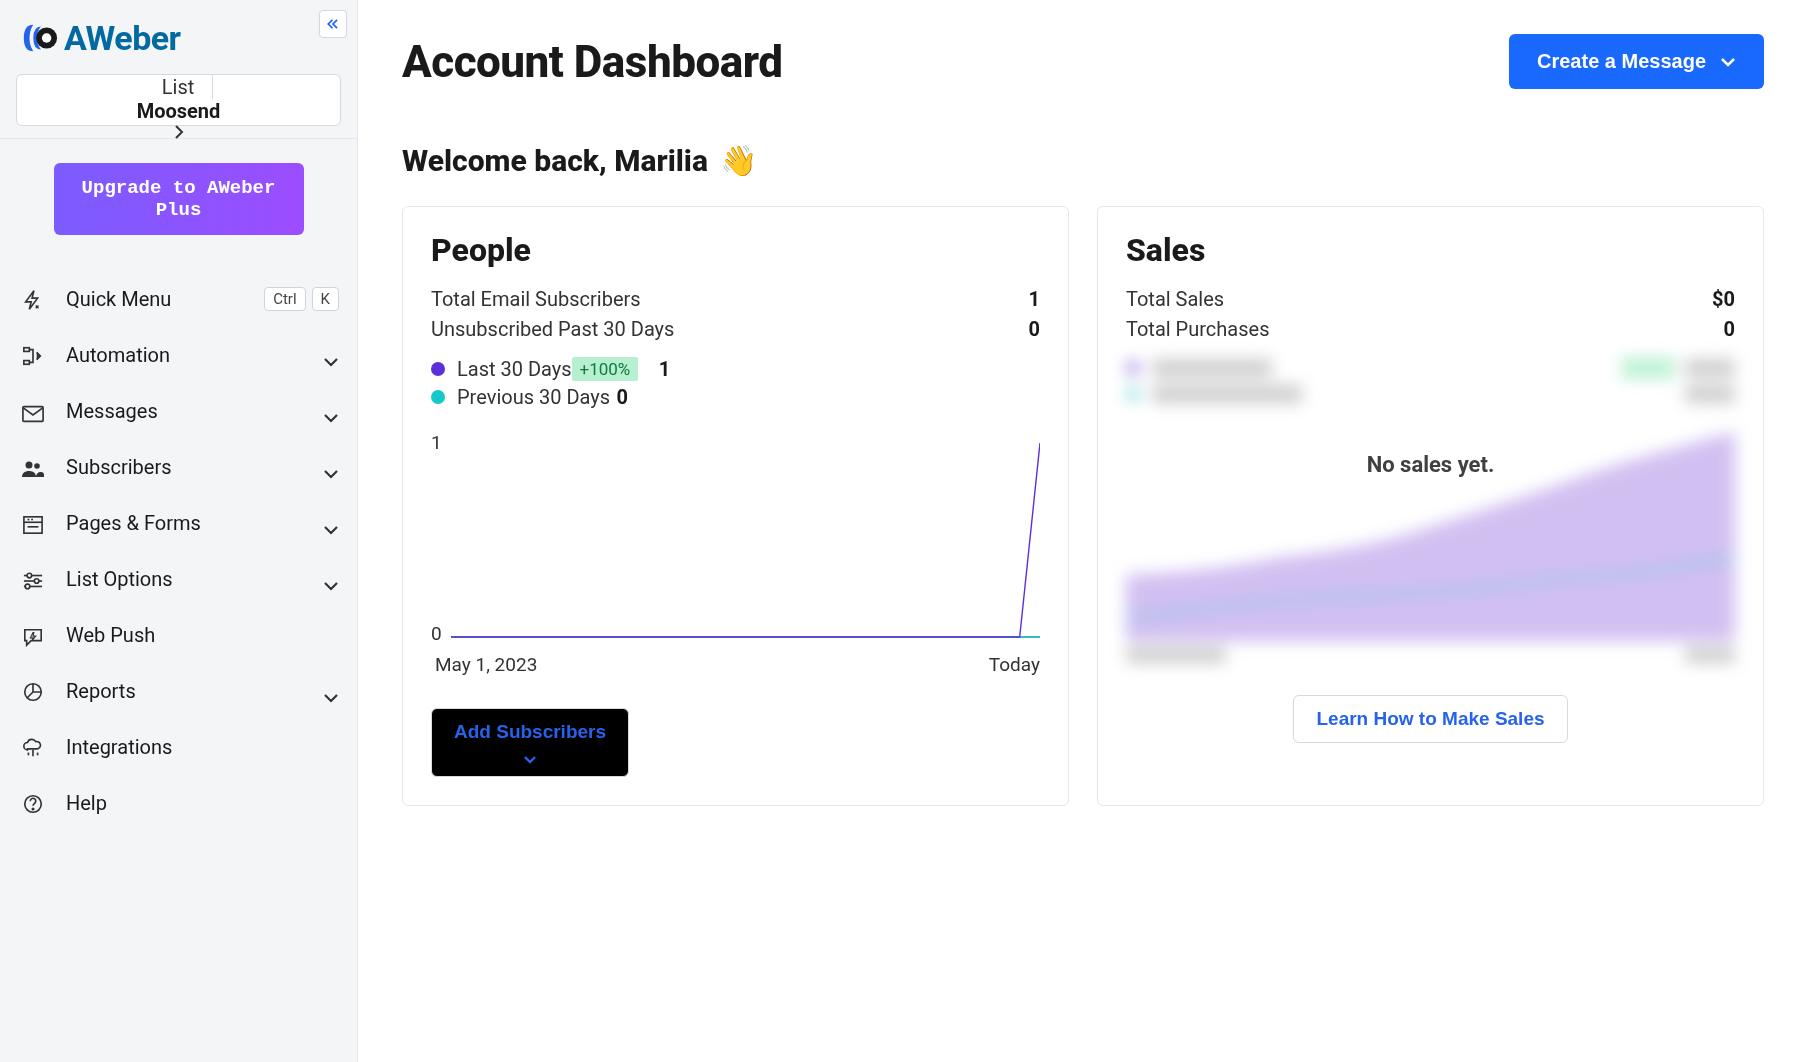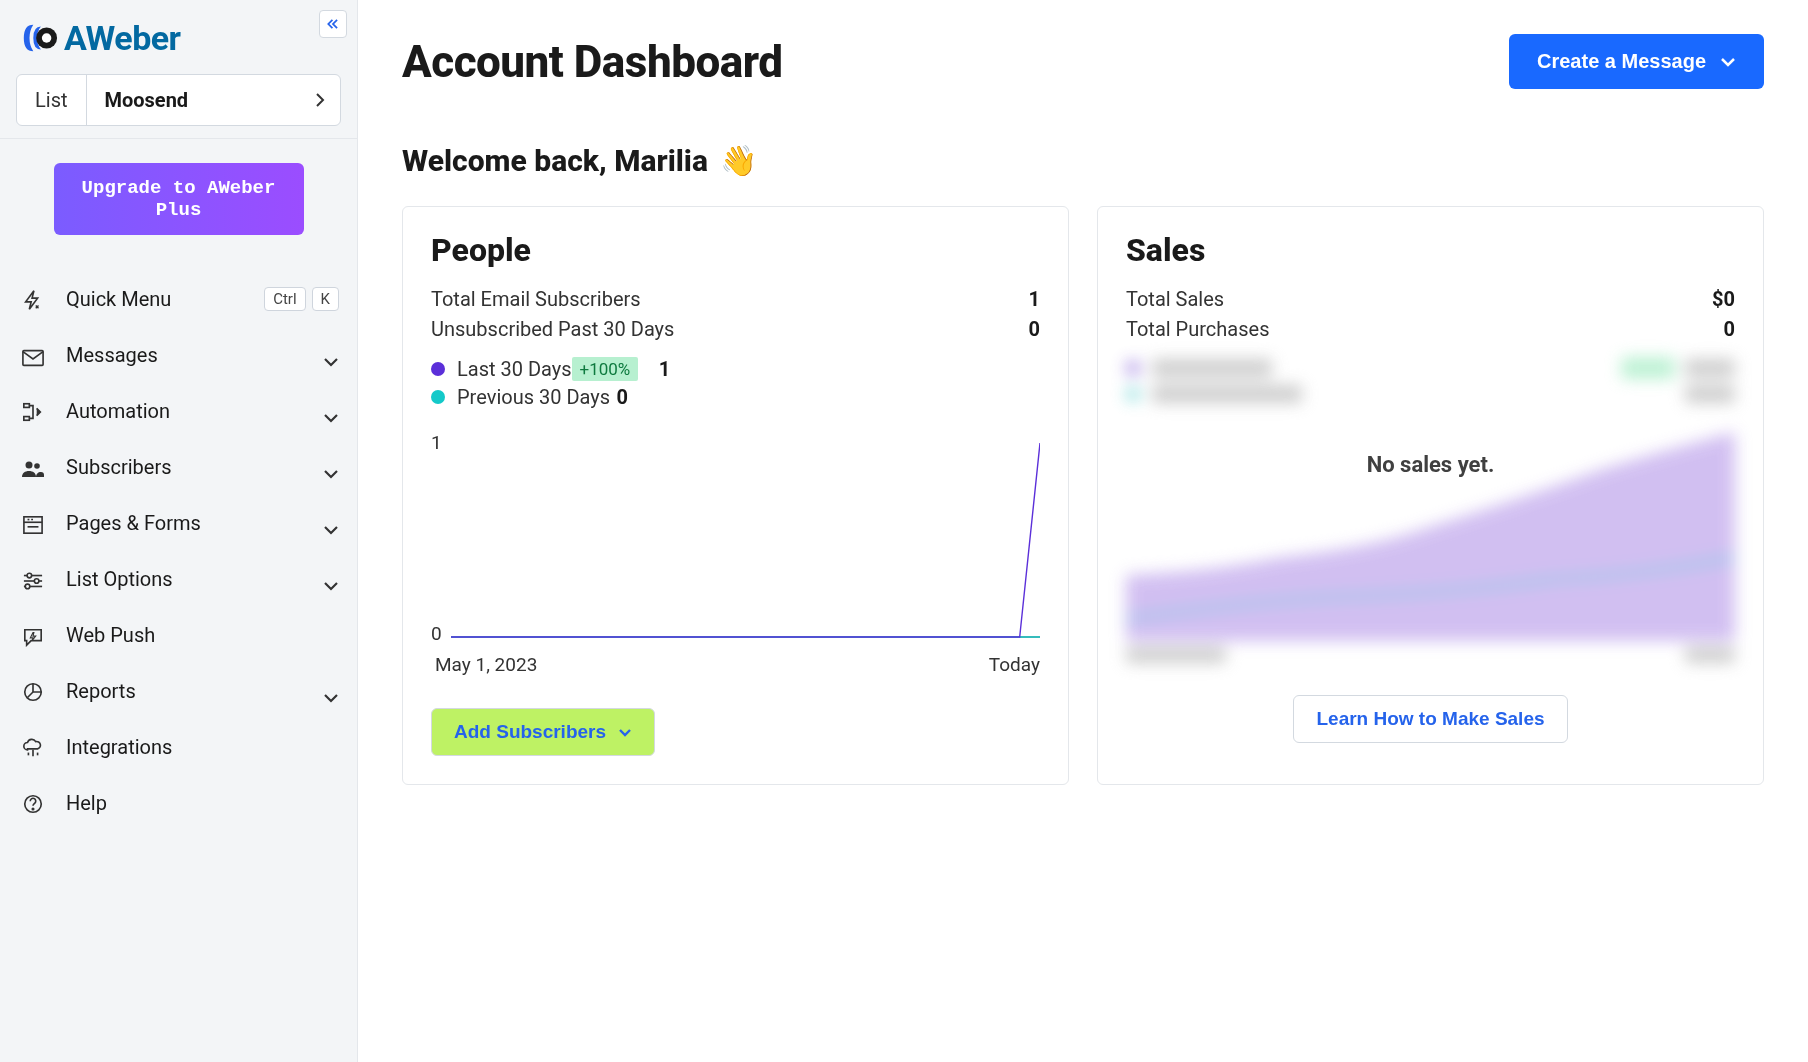--- a/index.html
+++ b/index.html
@@ -8,21 +8,21 @@
     .app { display: flex; height: 100vh; }
     
     
     .sidebar { width: 358px; background: #f3f5f7; border-right: 1px solid #e4e7eb; position: relative; flex-shrink: 0; }
     .collapse-btn { position: absolute; top: 10px; right: 10px; width: 28px; height: 28px; border: 1px solid #d3d9e0; border-radius: 4px; background: #fff; display: flex; align-items: center; justify-content: center; cursor: pointer; }
     .logo-row { padding: 18px 20px 16px 20px; }
     .logo { display: flex; align-items: center; gap: 6px; }
     .logo-mark { width: 38px; height: 38px; }
     .logo-text { font-size: 34px; font-weight: 700; color: #0369a1; letter-spacing: -0.5px; }
     
-    .list-selector { margin: 0 16px 12px 16px; display: flex; border: 1px solid #d3d9e0; border-radius: 6px; background: #fff; height: 52px; align-items: center; }
+    .list-selector { margin: 0 16px 12px 16px; display: flex; border: 1px solid #d3d9e0; border-radius: 6px; background: #fff; height: 52px; align-items: center; flex-direction: column; }
     .list-label { padding: 0 18px; color: #333; font-size: 20px; border-right: 1px solid #d3d9e0; height: 100%; display: flex; align-items: center; }
     .list-value { padding: 0 18px; font-weight: 700; font-size: 20px; flex: 1; }
     .list-caret { padding: 0 14px; }
     
     .sidebar-divider { height: 1px; background: #e4e7eb; margin: 0; }
     
     .upgrade-btn { margin: 24px auto 20px auto; display: block; width: 250px; padding: 14px 0; text-align: center; color: #fff; font-weight: 700; font-size: 19px; border-radius: 6px; background: linear-gradient(90deg, #7b5cff 0%, #9b4dff 100%); border: none; cursor: pointer; font-family: Liberation Mono, monospace; }
     
     .nav { padding: 0 18px; }
     .nav-item { display: flex; align-items: flex-end; height: 56px; gap: 18px; cursor: pointer; position: relative; }
@@ -55,21 +55,21 @@
     .legend-right { display: flex; align-items: center; gap: 14px; }
     .badge { background: #b7f0d0; color: #0e7a3f; padding: 2px 8px; font-size: 17px; border-radius: 2px; }
     .legend-val { font-weight: 700; font-size: 20px; width: 18px; text-align: right; }
     
     .chart-area { margin-top: 22px; position: relative; height: 220px; }
     .y-tick { position: absolute; left: 0; font-size: 19px; color: #333; }
     .chart-svg { position: absolute; left: 20px; top: 8px; width: calc(100% - 20px); height: 200px; }
     .x-labels { display: flex; justify-content: space-between; margin-top: 2px; padding-left: 4px; }
     .x-label { font-size: 19px; color: #333; }
     
-    .card-action { margin-top: 32px; display: inline-flex; align-items: center; gap: 12px; border: 1px solid #d3d9e0; border-radius: 6px; padding: 12px 22px; color: #2563eb; font-weight: 700; font-size: 19px; background: #bef264; cursor: pointer; }
+    .card-action { margin-top: 32px; display: inline-flex; align-items: center; gap: 12px; border: 1px solid #d3d9e0; border-radius: 6px; padding: 12px 22px; color: #2563eb; font-weight: 700; font-size: 19px; background: #000000; cursor: pointer; flex-direction: column; }
     
     .sales-blur-wrap { position: relative; margin-top: 16px; }
     .sales-blur { filter: blur(8px); opacity: 0.9; }
     .blur-legend-row { display: flex; align-items: center; justify-content: space-between; margin-bottom: 6px; }
     .blur-dot { width: 14px; height: 14px; border-radius: 50%; background: #9b7ce0; }
     .blur-bar { height: 18px; background: #c8c8c8; border-radius: 4px; }
     .blur-badge { background: #b7f0d0; width: 54px; height: 22px; border-radius: 4px; }
     .blur-chart { height: 220px; margin-top: 18px; position: relative; }
     .no-sales-text { position: absolute; top: 95px; left: 0; right: 0; text-align: center; font-size: 22px; font-weight: 700; color: #404040; }
     
@@ -125,43 +125,43 @@
         </span>
         <span class="nav-label">Quick Menu</span>
         <span class="kbd-group">
           <span class="kbd">Ctrl</span>
           <span class="kbd">K</span>
         </span>
       </div>
 
       <div class="nav-item">
         <span class="nav-icon">
-          <svg width="22" height="18" viewBox="0 0 24 18" fill="none" stroke="#333" stroke-width="1.8">
-              <rect x="1" y="1" width="22" height="16" rx="1"></rect>
-              <path d="M1 2l11 8 11-8"></path>
-            </svg>
-        </span>
-        <span class="nav-label">Messages</span>
-        <span class="nav-caret">
-            <svg width="16" height="10" viewBox="0 0 16 10" fill="none" stroke="#333" stroke-width="2.2">
-              <path d="M2 2l6 6 6-6"></path>
-            </svg>
-          </span>
-      </div>
-
-      <div class="nav-item">
-        <span class="nav-icon">
           <svg width="22" height="22" viewBox="0 0 24 24" fill="none" stroke="#333" stroke-width="1.8">
               <rect x="2" y="3" width="6" height="4"></rect>
               <rect x="2" y="17" width="6" height="4"></rect>
               <path d="M8 5h4v14H8"></path>
               <path d="M16 8l4 4-4 4" fill="#333"></path>
             </svg>
         </span>
         <span class="nav-label">Automation</span>
+        <span class="nav-caret">
+            <svg width="16" height="10" viewBox="0 0 16 10" fill="none" stroke="#333" stroke-width="2.2">
+              <path d="M2 2l6 6 6-6"></path>
+            </svg>
+          </span>
+      </div>
+
+      <div class="nav-item">
+        <span class="nav-icon">
+          <svg width="22" height="18" viewBox="0 0 24 18" fill="none" stroke="#333" stroke-width="1.8">
+              <rect x="1" y="1" width="22" height="16" rx="1"></rect>
+              <path d="M1 2l11 8 11-8"></path>
+            </svg>
+        </span>
+        <span class="nav-label">Messages</span>
         <span class="nav-caret">
             <svg width="16" height="10" viewBox="0 0 16 10" fill="none" stroke="#333" stroke-width="2.2">
               <path d="M2 2l6 6 6-6"></path>
             </svg>
           </span>
       </div>
 
       <div class="nav-item">
         <span class="nav-icon">
           <svg width="24" height="20" viewBox="0 0 24 20" fill="#333">

